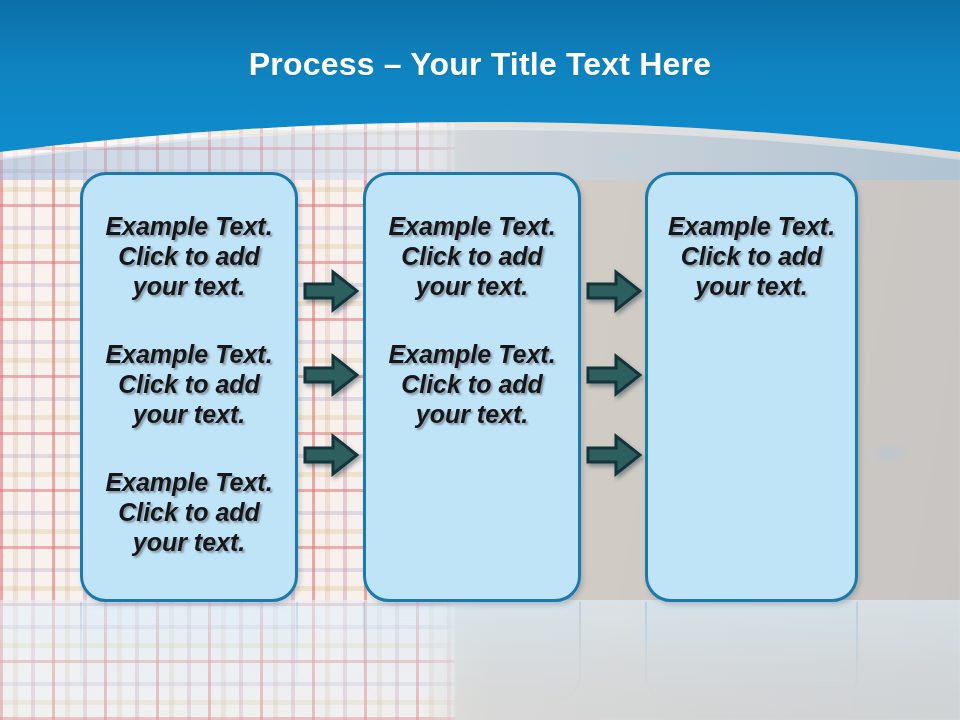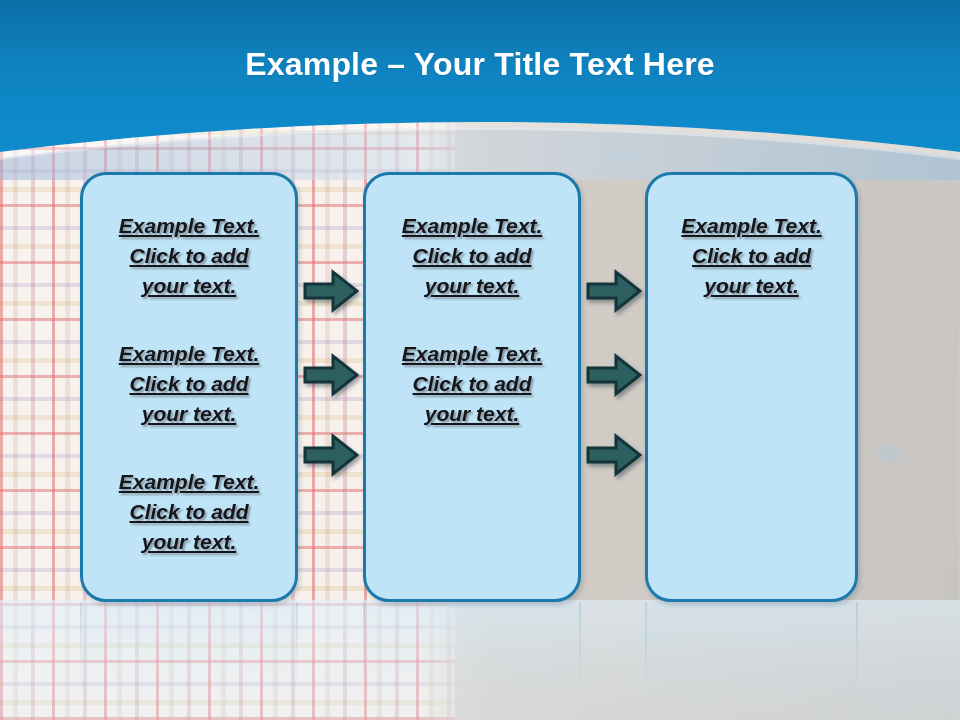--- a/index.html
+++ b/index.html
@@ -112,26 +112,25 @@
     border: 3px solid #1b79ab;
     border-radius: 26px;
     box-shadow: 2px 3px 5px rgba(30,60,80,0.22);
   }
   .box-text {
     position: absolute;
     left: 14px; right: 14px;
     text-align: center;
     font-style: italic;
     font-weight: bold;
-    font-size: 21px;
+    font-size: 25px;
     line-height: 30px;
     color: #15161a;
     text-shadow: 2px 2px 2px rgba(90,90,95,0.55);
     white-space: pre-line;
-    text-decoration: underline;
   }
 
   
   .box-reflect {
     position: absolute;
     box-sizing: border-box;
     background: rgba(191,228,248,0.30);
     border: 2px solid rgba(27,121,171,0.28);
     border-top: none;
     border-radius: 0 0 26px 26px;
@@ -167,21 +166,21 @@
           <stop offset="0%" stop-color="#9fb8d8" stop-opacity="0.55"></stop>
           <stop offset="45%" stop-color="#cfe0f0" stop-opacity="0.45"></stop>
           <stop offset="100%" stop-color="#9fc2dd" stop-opacity="0.60"></stop>
         </linearGradient>
       </defs>
 
       <path d="M0,180 L0,158 Q480,96 960,158 L960,180 Z" fill="url(#bandGrad)"></path>
       <path d="M0,152 L0,0 L960,0 L960,152 Q480,92 0,152 Z" fill="url(#hdrGrad)"></path>
       <path d="M0,152 Q480,92 960,152 L960,160 Q480,100 0,160 Z" fill="#ffffff" opacity="0.38"></path>
     </svg>
-    <div class="title"><span class="strong">Example</span><span class="rest"> – Your Title Text Here</span></div>
+    <div class="title"><span class="strong">Process</span><span class="rest"> – Your Title Text Here</span></div>
   </div>
 
   <div class="reflect-wash"></div>
 
   <div class="box-reflect" style="left:80px; top:602px; width:218px; height:100px;"></div>
   <div class="box-reflect" style="left:363px; top:602px; width:218px; height:100px;"></div>
   <div class="box-reflect" style="left:645px; top:602px; width:213px; height:100px;"></div>
 
   <div class="box" style="left:80px; top:172px; width:218px; height:430px;">
     <div class="box-text" style="top:36px;">Example Text.

